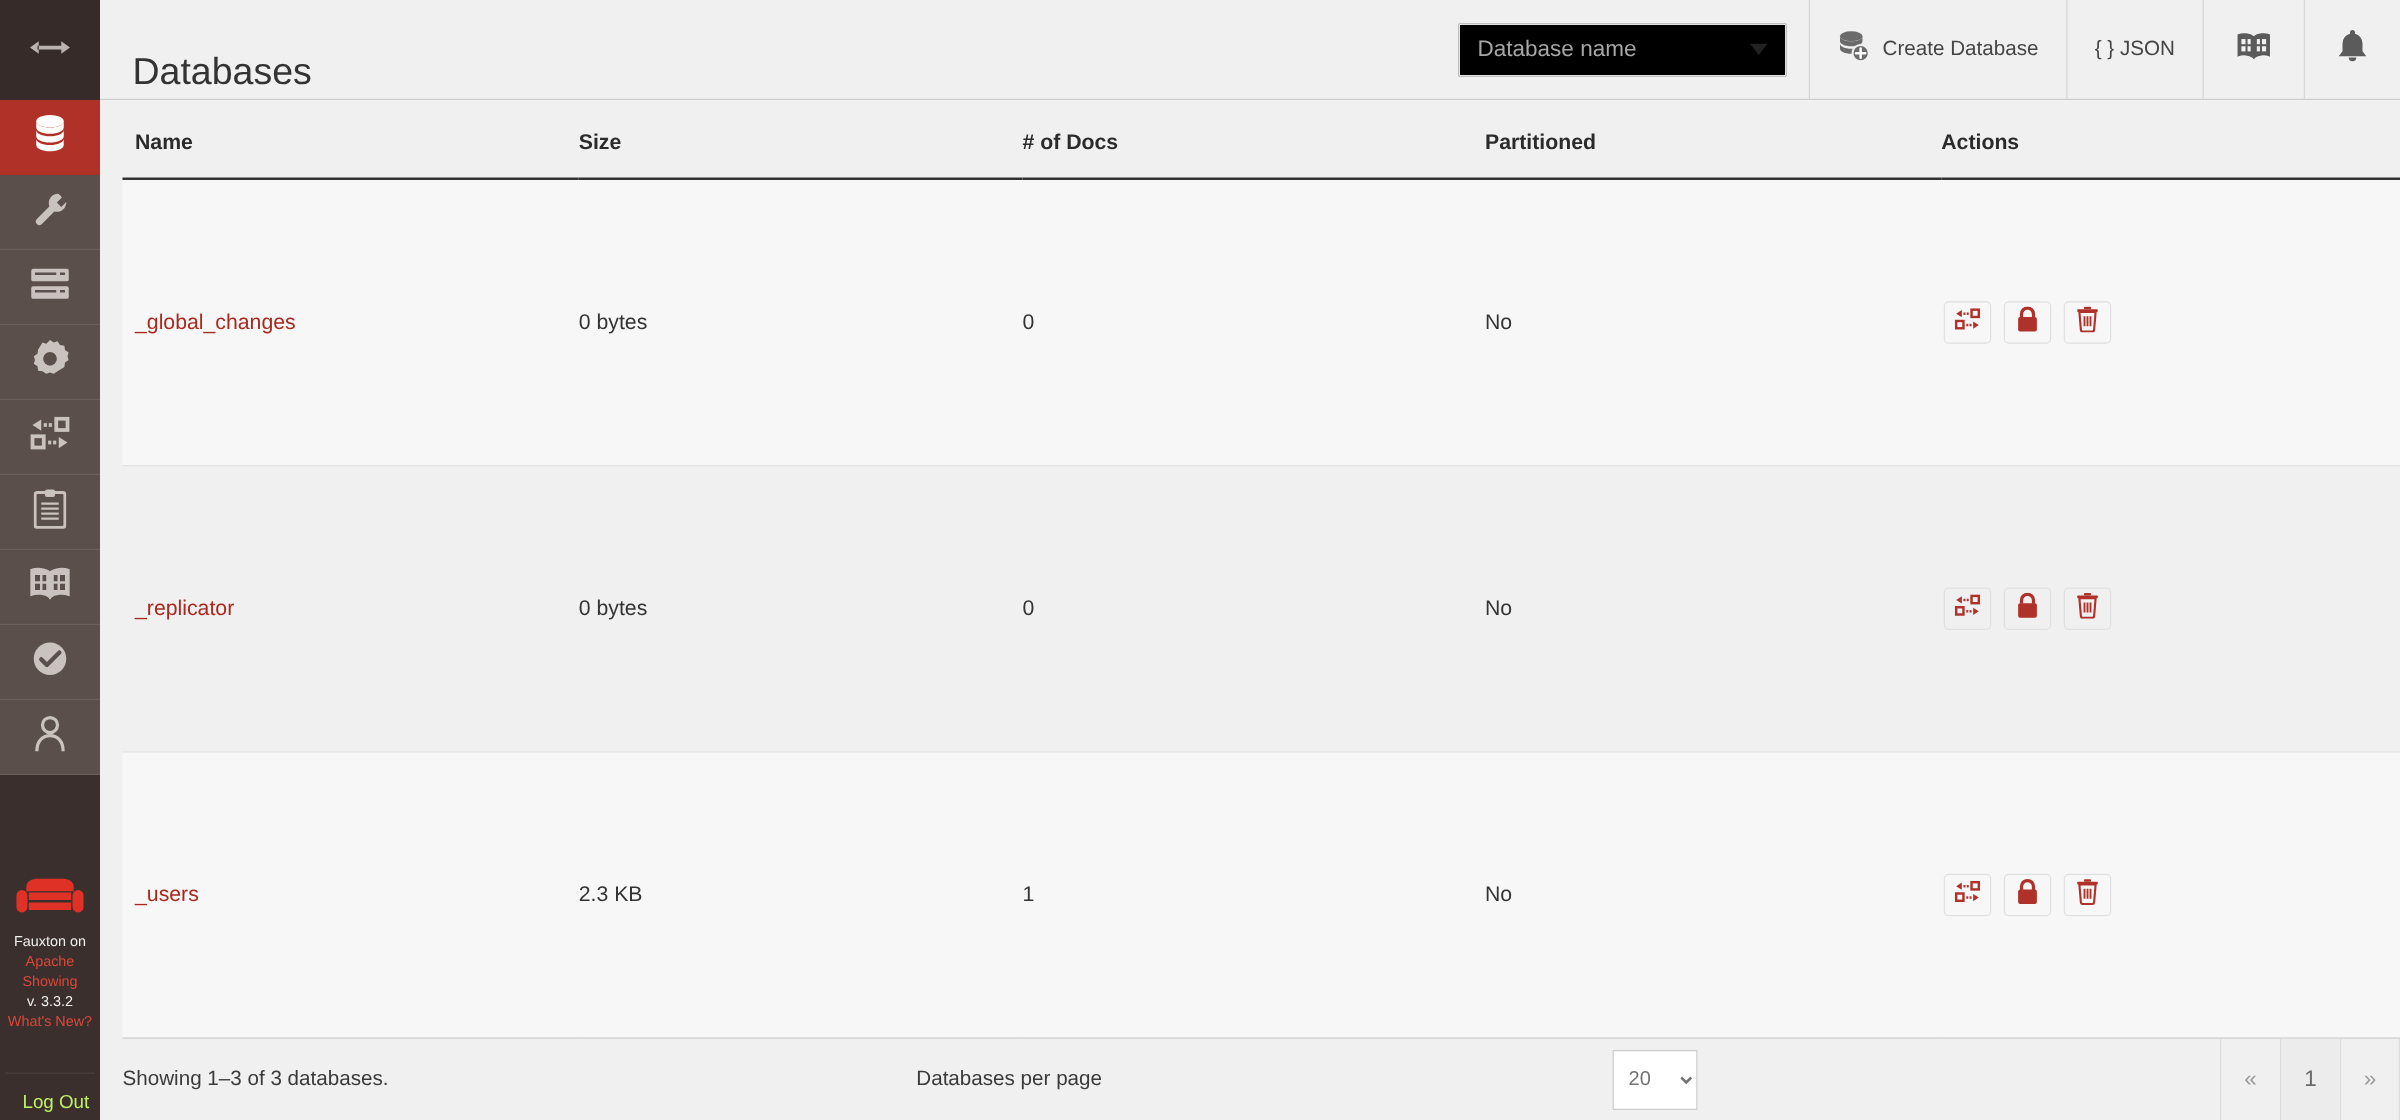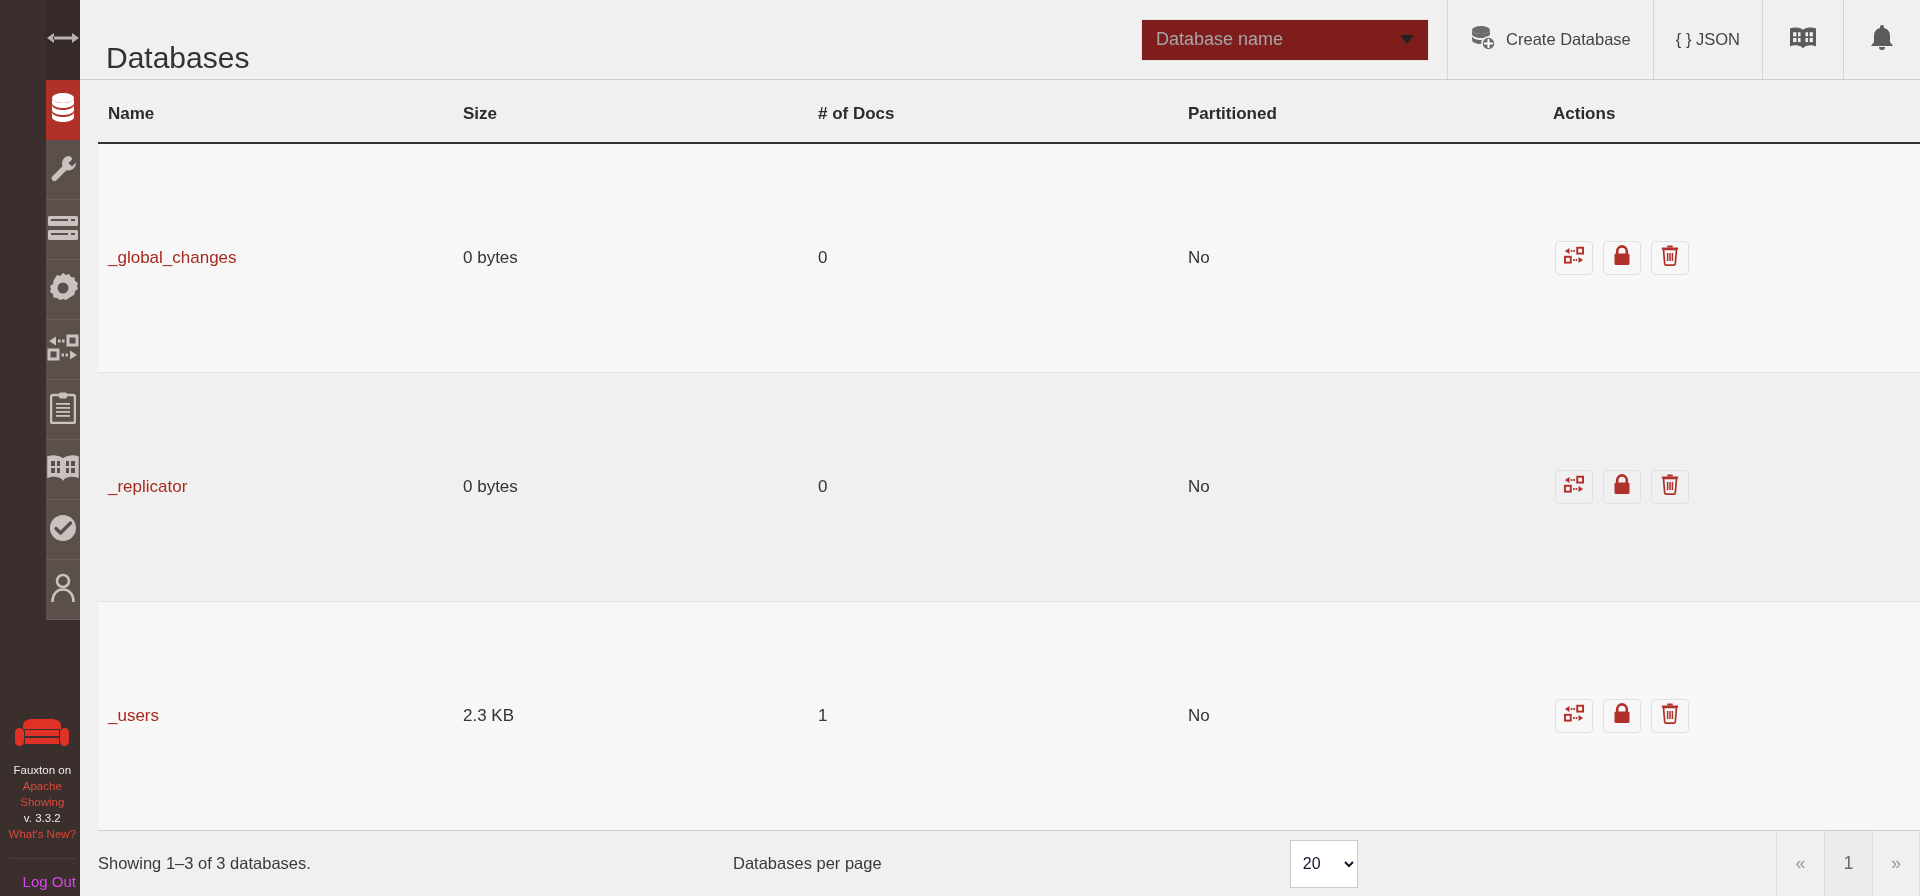--- a/index.html
+++ b/index.html
@@ -10,21 +10,20 @@
     overflow: hidden;
   }
   .app { display: flex; width: 1920px; height: 896px; }
 
   
   .sidebar {
     width: 80px; height: 896px;
     background: #3a2f2c;
     display: flex; flex-direction: column;
     flex: 0 0 80px;
-    align-items: flex-end;
   }
   .sb-top {
     height: 80px; background: #362b29;
     display: flex; align-items: center; justify-content: center;
   }
   .sb-nav { background: #5a4f4b; }
   .sb-item {
     height: 60px;
     display: flex; align-items: center; justify-content: center;
     border-bottom: 1px solid #6a5f5a;
@@ -37,40 +36,40 @@
     background: #3a2f2c;
     padding: 0 4px 6px 4px;
     text-align: center;
   }
   .sb-logo { display: flex; justify-content: center; margin-bottom: 12px; }
   .sb-ftxt { font-size: 11.5px; line-height: 16px; color: #efefef; }
   .sb-ftxt a, .sb-link { color: #d9483b; text-decoration: none; display: block; }
   .sb-version { color: #efefef; }
   .sb-logout {
     border-top: 1px solid #4a3f3c;
-    margin-top: 16px; padding: 14px 0 0 14px;
+    margin-top: 32px; padding: 14px 0 0 14px;
     text-align: left;
-    font-size: 15px; color: #d946ef; cursor: pointer;
+    font-size: 15px; color: #bef264; cursor: pointer;
   }
 
   
   .main { flex: 1; display: flex; flex-direction: column; height: 896px; background: #f0f0f0; min-width: 0; }
 
   .topbar {
     height: 80px; background: #f0f0f0;
     display: flex; align-items: stretch;
     border-bottom: 1px solid #cdcdcd;
   }
   .page-title {
     font-size: 30px; color: #333; font-weight: 400;
     padding-left: 26px; display: flex; align-items: center; flex: 1; margin-top: 36px;
   }
   .searchwrap { display: flex; align-items: center; padding: 0 18px; }
   .search-box {
-    width: 288px; height: 42px; background: #7f1d1d;
+    width: 262px; height: 42px; background: #000000;
     border: 1px solid #e2e2e2;
     display: flex; align-items: center;
     padding: 0 14px;
     cursor: text;
   }
   .search-box .ph { flex: 1; color: #a6a6a6; font-size: 18px; }
   .caret-down {
     width: 0; height: 0;
     border-left: 7px solid transparent;
     border-right: 7px solid transparent;
@@ -121,21 +120,21 @@
     border-top: 1px solid #cdcdcd;
     display: flex; align-items: center; justify-content: space-between;
     margin-left: 18px;
   }
   .showing { font-size: 16.5px; color: #3a3a3a; }
   .perpage-label { font-size: 16.5px; color: #3a3a3a; margin-left: 26px; margin-right: 12px; }
   .perpage-sel {
     width: 68px; height: 48px;
     border: 1px solid #cccccc; background: #fff;
     font-family: "Liberation Sans", sans-serif;
-    font-size: 16px; color: #0f172a;
+    font-size: 16px; color: #737373;
     padding-left: 8px;
     cursor: pointer;
   }
   .pager { display: flex; align-items: center; margin-left: 22px; height: 66px; }
   .pg {
     width: 48px; height: 66px;
     display: flex; align-items: center; justify-content: center;
     border-left: 1px solid #dcdcdc;
     font-size: 18px; color: #9a9a9a; cursor: pointer;
   }

